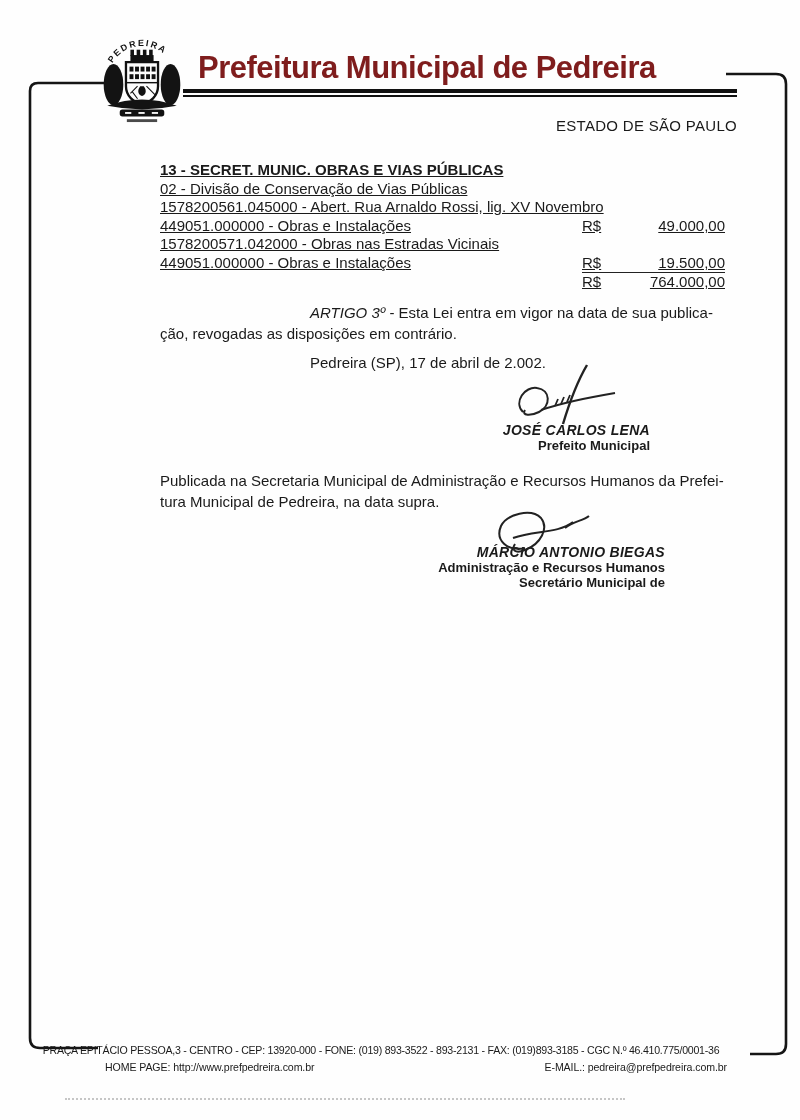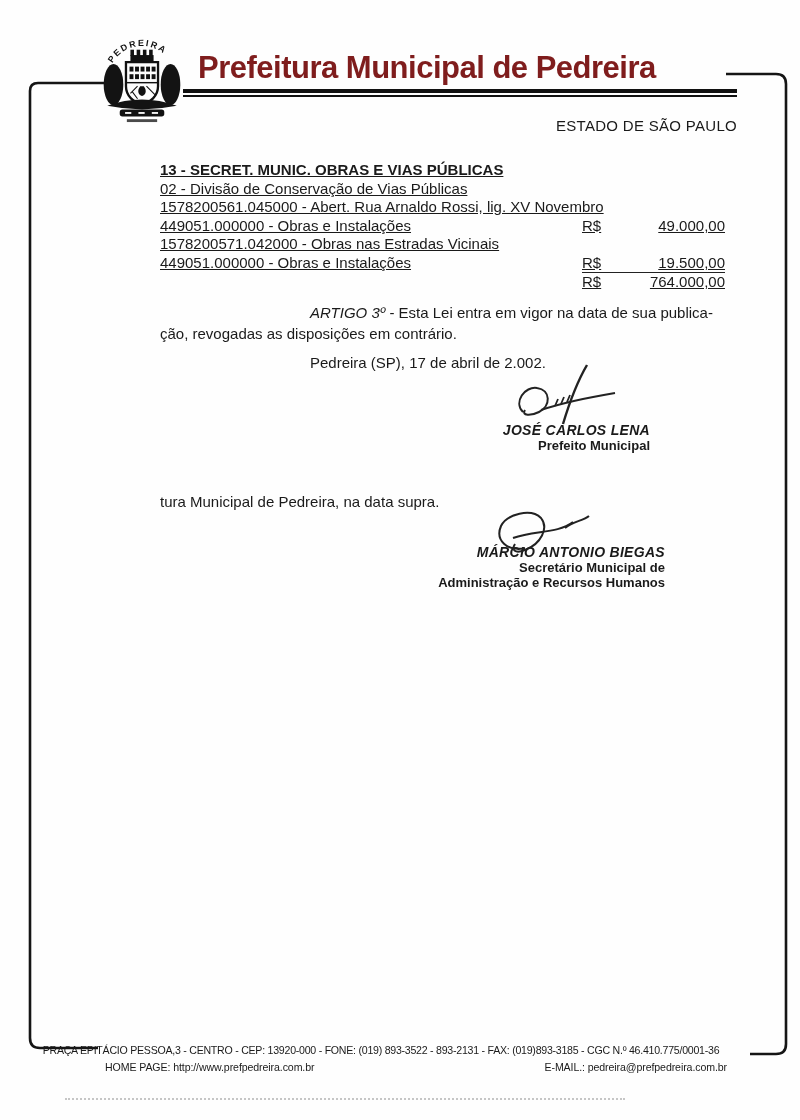--- a/index.html
+++ b/index.html
@@ -159,31 +159,31 @@
     <svg class="scribble" width="118" height="62" viewBox="0 0 118 62" aria-hidden="true">
       <path d="M16,48 C6,38 18,22 30,24 C44,26 44,42 32,48 C24,52 14,52 18,46" fill="none" stroke="#222" stroke-width="2"></path>
       <path d="M34,46 C52,40 72,35 108,29" fill="none" stroke="#222" stroke-width="2"></path>
       <path d="M48,42 l3,-7 M54,40 l3,-7 M60,38 l3,-7" fill="none" stroke="#222" stroke-width="1.8"></path>
       <path d="M56,60 C62,40 70,18 80,1" fill="none" stroke="#222" stroke-width="2.4"></path>
     </svg>
     <div class="sig-name">JOSÉ CARLOS LENA</div>
     <div class="sig-title">Prefeito Municipal</div>
   </div>
 
-  <p id="publication"><br><span>tura Municipal de Pedreira, na data supra.</span></p>
+  <p id="publication"><span>Publicada na Secretaria Municipal de Administração e Recursos Humanos da Prefei-</span><br><span>tura Municipal de Pedreira, na data supra.</span></p>
 
   <div class="sig" id="sig2">
     <svg class="scribble" width="130" height="58" viewBox="0 0 130 58" aria-hidden="true">
       <path d="M48,42 C30,46 18,34 24,20 C30,8 54,2 64,12 C72,22 64,38 48,44 C38,48 34,44 38,38" fill="none" stroke="#222" stroke-width="2"></path>
       <path d="M36,32 C58,24 80,28 96,16" fill="none" stroke="#222" stroke-width="2"></path>
       <path d="M88,22 C96,15 106,15 112,10" fill="none" stroke="#222" stroke-width="2"></path>
     </svg>
     <div class="sig-name">MÁRCIO ANTONIO BIEGAS</div>
+    <div class="sig-title">Administração e Recursos Humanos</div>
     <div class="sig-title">Secretário Municipal de</div>
-    <div class="sig-title">Administração e Recursos Humanos</div>
   </div>
 
   <div id="footer-line1">PRAÇA EPITÁCIO PESSOA,3 - CENTRO - CEP: 13920-000 - FONE: (019) 893-3522 - 893-2131 - FAX: (019)893-3185 - CGC N.º 46.410.775/0001-36</div>
   <div id="footer-line2">
     <span>HOME PAGE: http://www.prefpedreira.com.br</span>
     <span>E-MAIL.: pedreira@prefpedreira.com.br</span>
   </div>
   <div id="scan-dots"></div>
 
 </div>

